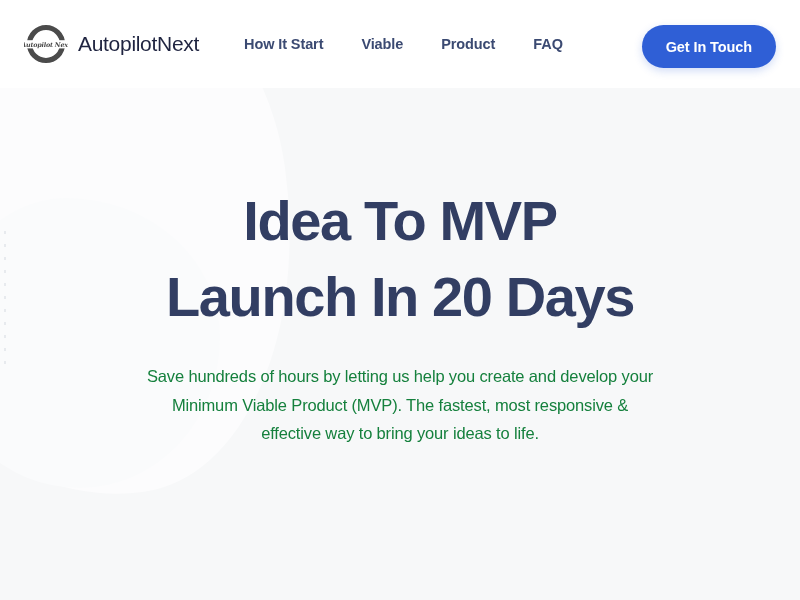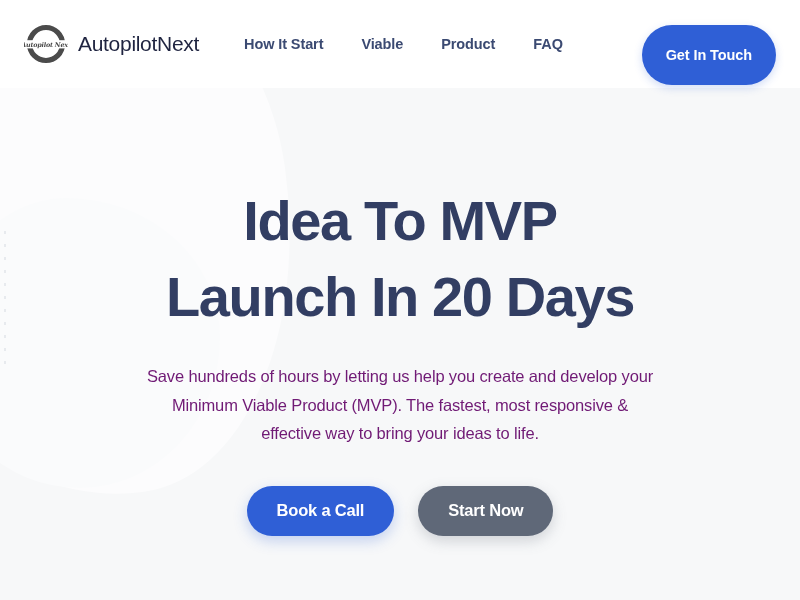--- a/index.html
+++ b/index.html
@@ -74,21 +74,21 @@
     text-decoration: none;
     white-space: nowrap;
     cursor: pointer;
     letter-spacing: -0.1px;
   }
 
   .header-cta {
     position: absolute;
     right: 24px;
     top: 25px;
-    height: 60px;
+    height: 43px;
     padding: 0 24px;
     border: none;
     border-radius: 999px;
     background: #2f5fd6;
     color: #ffffff;
     font-family: "Liberation Sans", sans-serif;
     font-size: 14.5px;
     font-weight: bold;
     letter-spacing: -0.1px;
     cursor: pointer;
@@ -161,21 +161,21 @@
 
   .hero-title .line {
     display: block;
   }
 
   .hero-sub {
     margin: 27px auto 0;
     width: 520px;
     font-size: 16.5px;
     line-height: 28.5px;
-    color: #701a75;
+    color: #15803d;
     letter-spacing: -0.15px;
   }
 
   .hero-actions {
     margin-top: 38px;
     display: flex;
     justify-content: center;
     gap: 24px;
   }
 
@@ -239,21 +239,17 @@
 
     <div class="hero-inner">
 
       <h1 class="hero-title">
         <span class="line">Idea To MVP</span>
         <span class="line">Launch In 20 Days</span>
       </h1>
 
       <p class="hero-sub">Save hundreds of hours by letting us help you create and develop your Minimum Viable Product (MVP). The fastest, most responsive &amp; effective way to bring your ideas to life.</p>
 
-      <div class="hero-actions">
-        <button class="btn btn-primary">Book a Call</button>
-        <button class="btn btn-secondary">Start Now</button>
-      </div>
 
     </div>
   </section>
 
 </div>
 
 </body></html>

